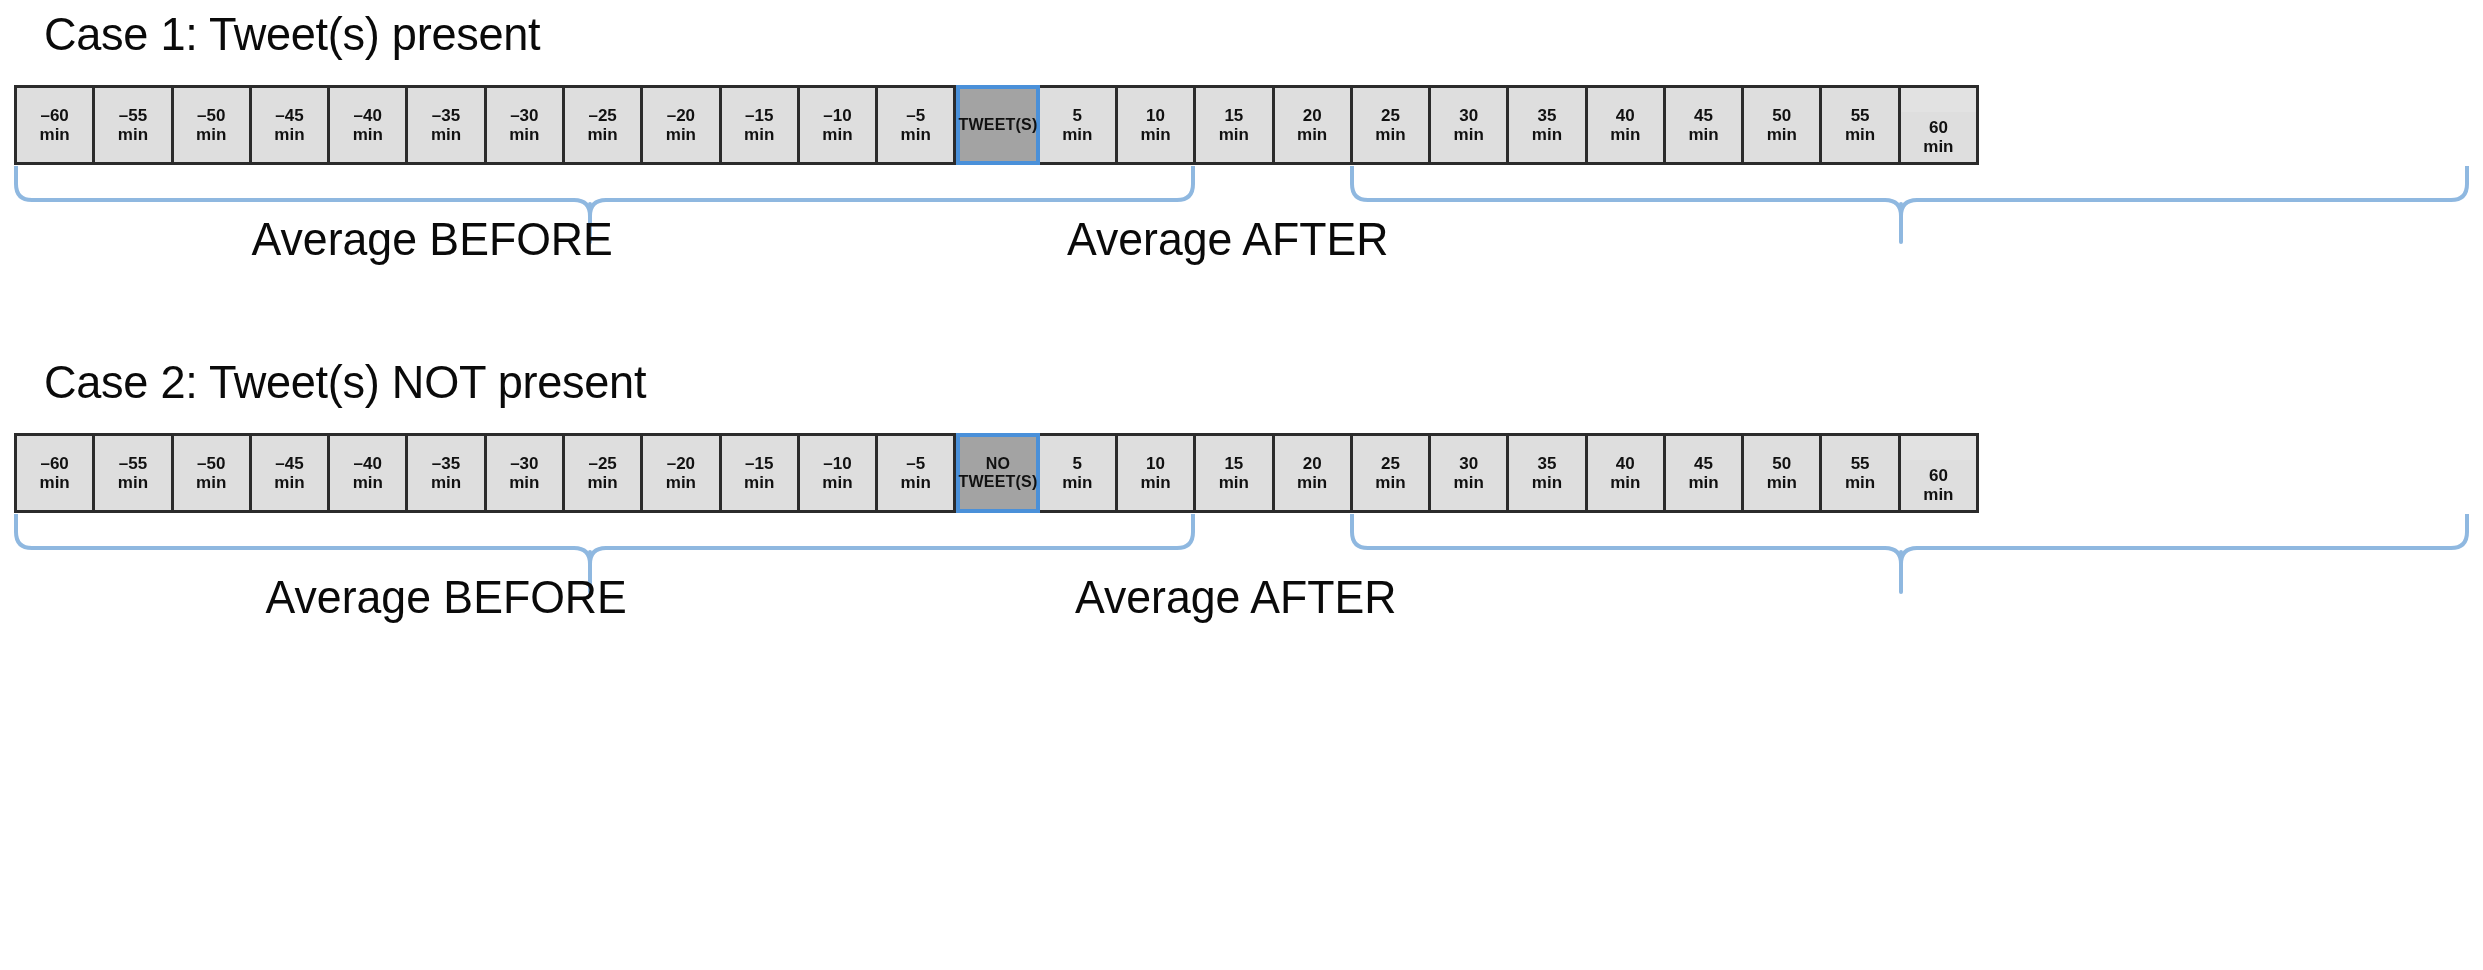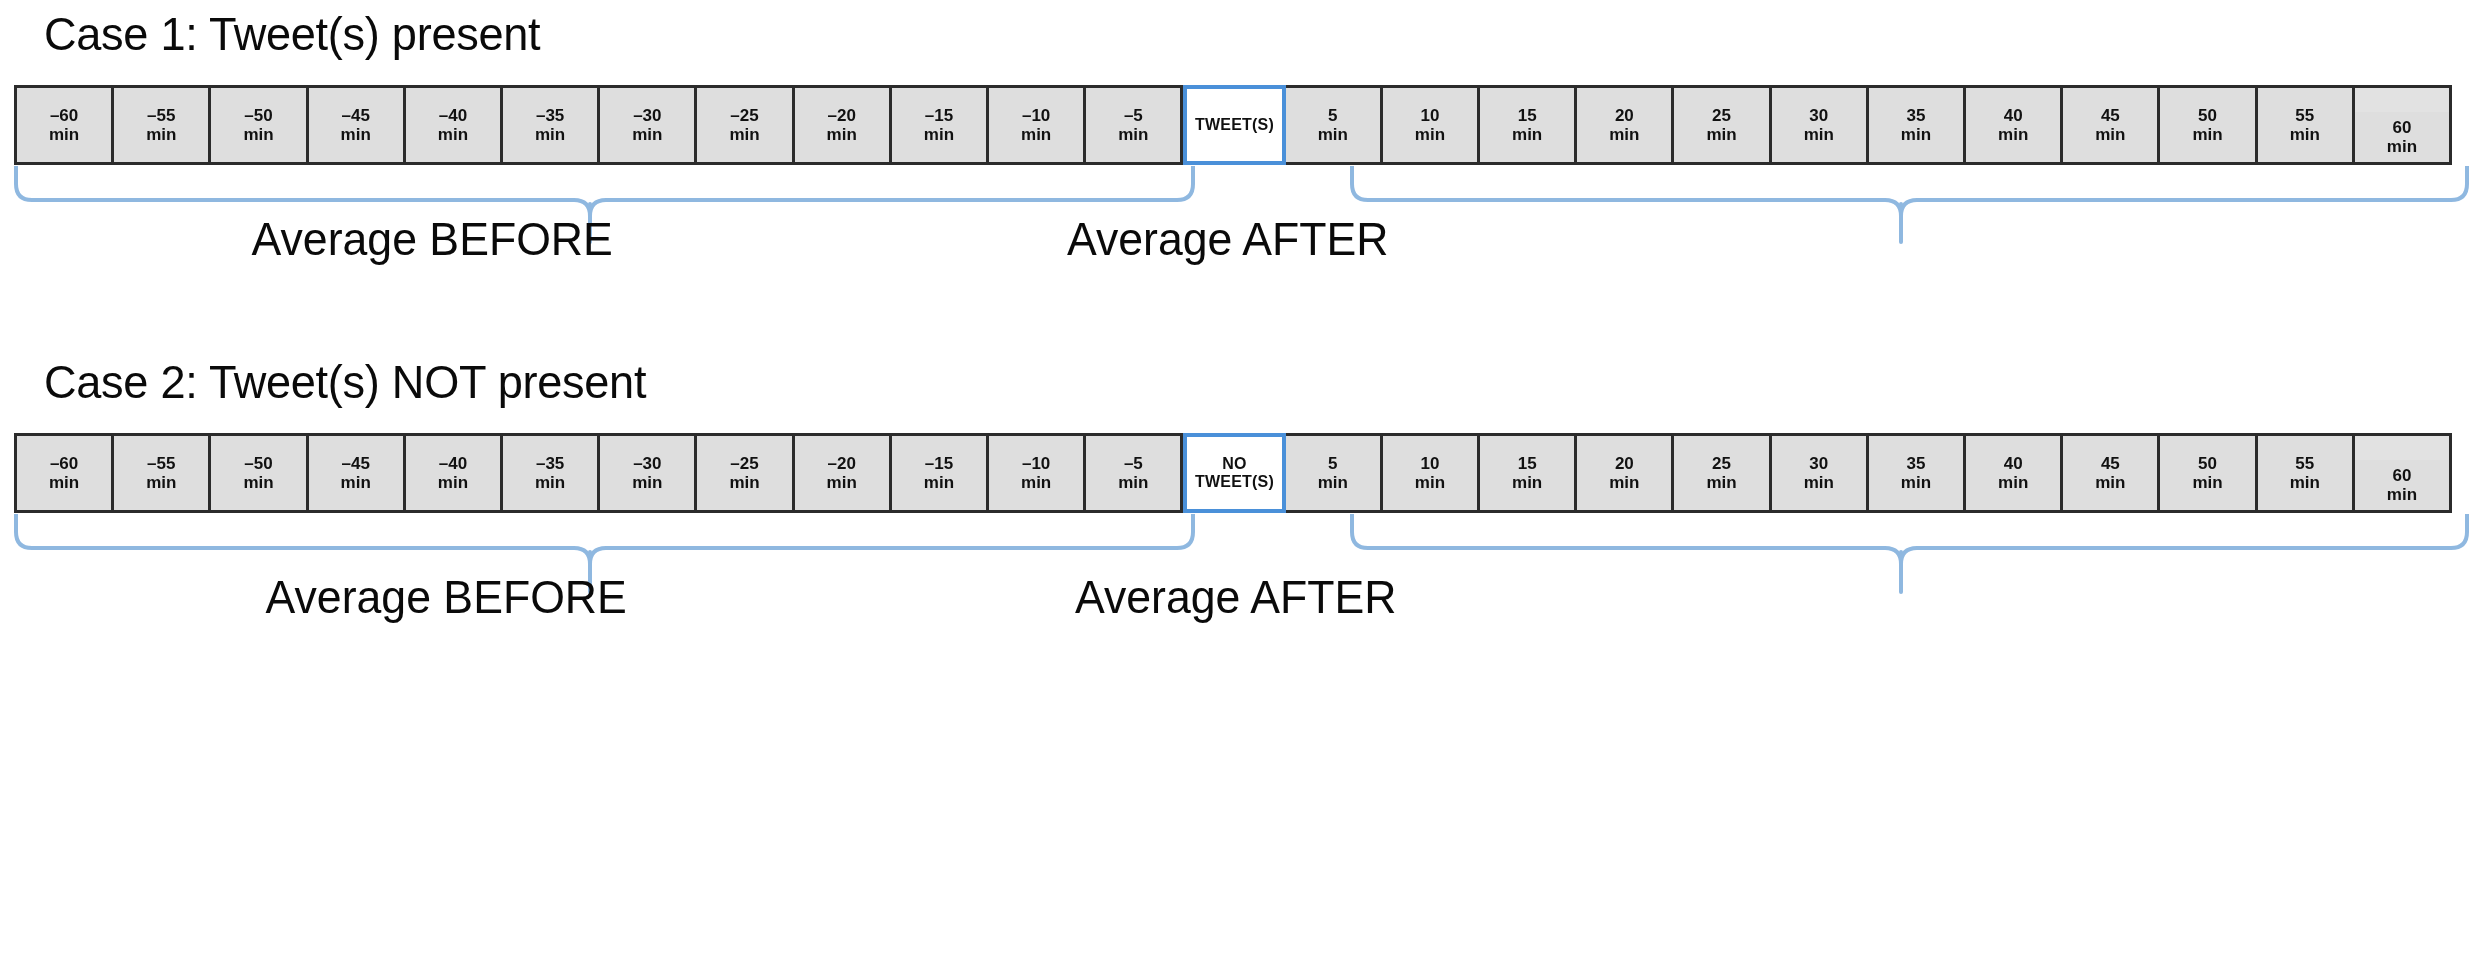--- a/index.html
+++ b/index.html
@@ -37,21 +37,21 @@
     font-stretch: condensed;
     transform: scaleX(0.96);
     transform-origin: left center;
   }
 
   
   .strip {
     position: absolute;
     left: 14px;
     top: 85px;
-    width: 2438px;
+    width: 1965px;
     height: 80px;
     display: flex;
     box-sizing: border-box;
     background: #e2e2e2;
     border: 3px solid #2b2b2b;
   }
   .cell {
     flex: 1 1 0;
     min-width: 0;
     position: relative;
@@ -65,21 +65,21 @@
     line-height: 1.12;
     font-size: 17px;
     font-weight: 700;
     color: #111;
   }
   .cell:last-child { border-right: none; margin-top: 24px; }
   .cell .num { display: block; }
   .cell .unit { display: block; }
 
   .cell.center-cell {
-    background: #ffffff;
+    background: #a3a3a3;
     border: 4px solid #4a90d9;
     border-right: 4px solid #4a90d9;
     font-size: 16px;
     font-weight: 700;
     letter-spacing: 0.2px;
     z-index: 4;
     margin: -3px 0;
     height: 80px;
     box-shadow: 0 0 0 0 rgba(0,0,0,0);
   }

